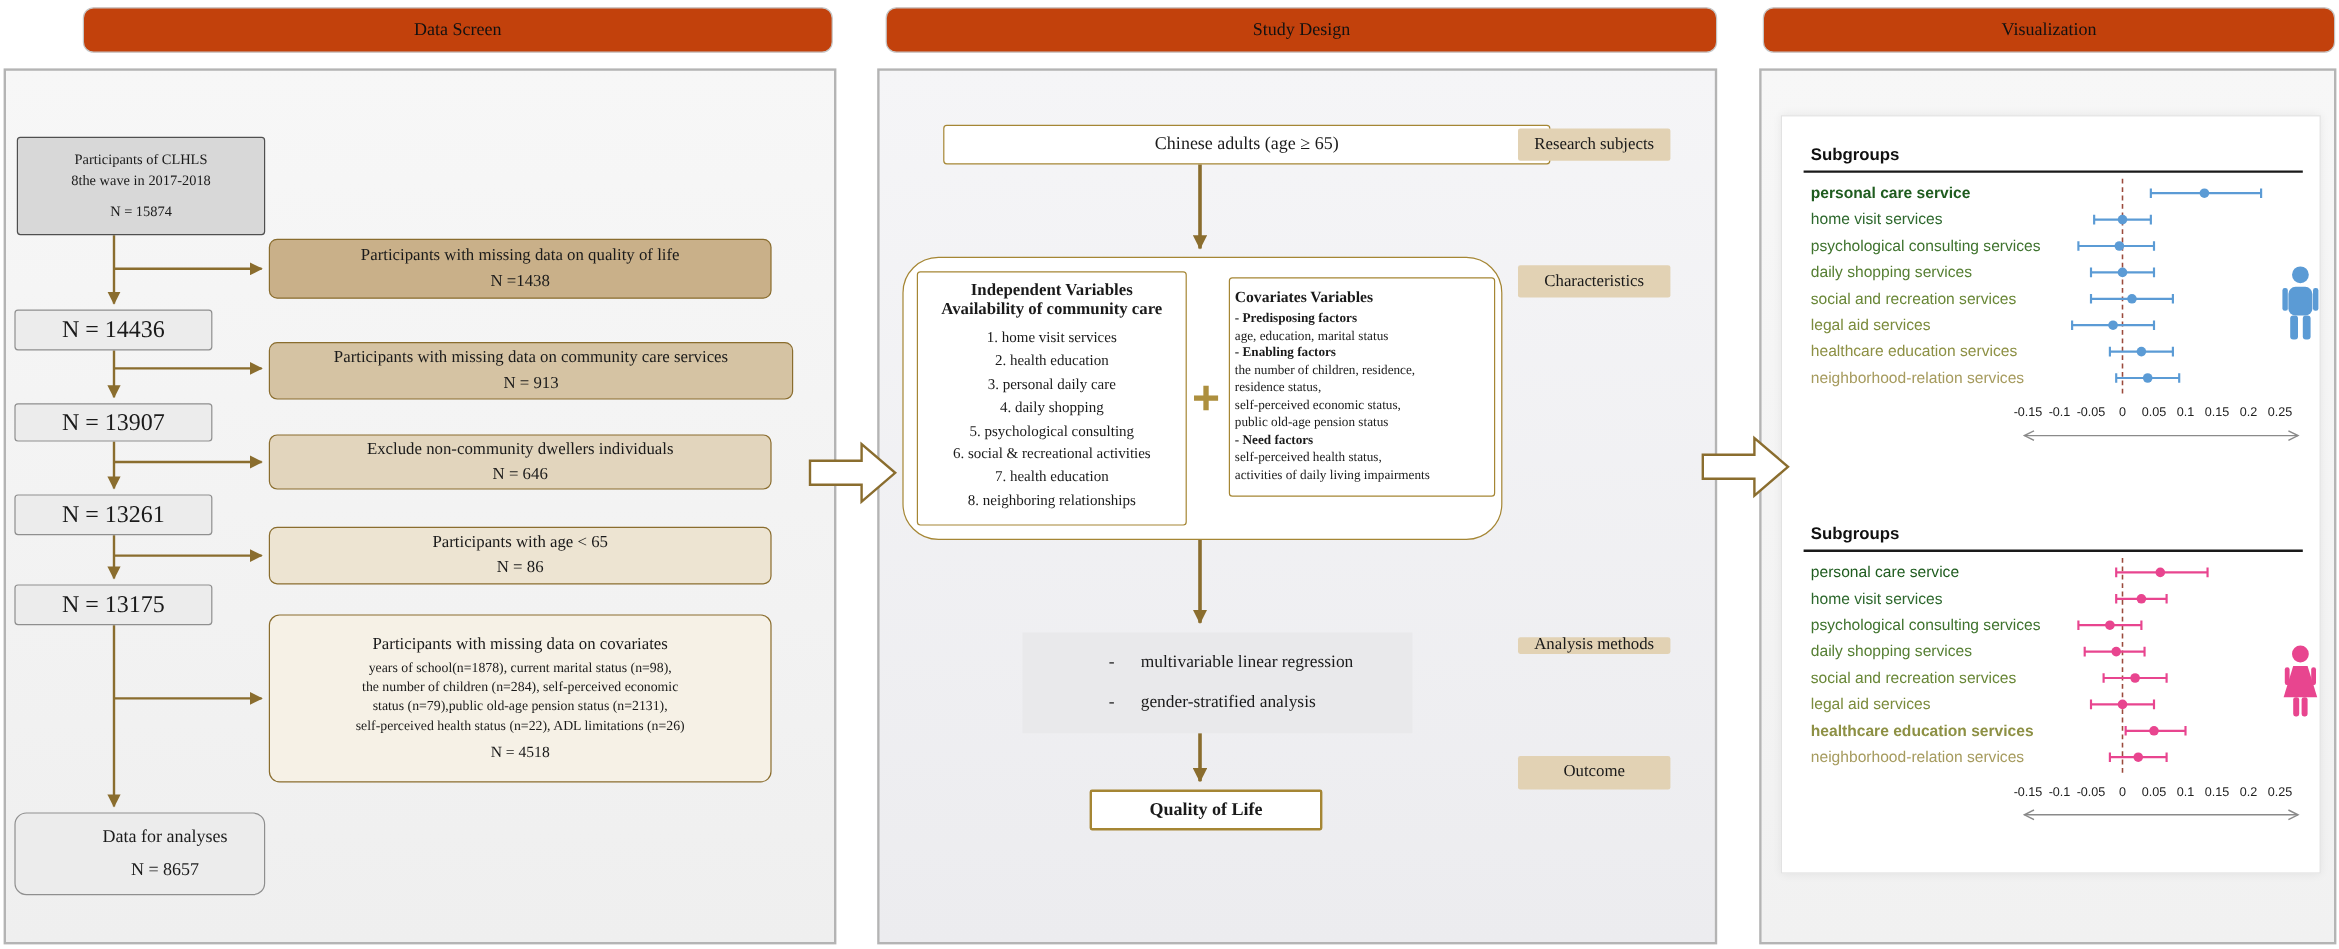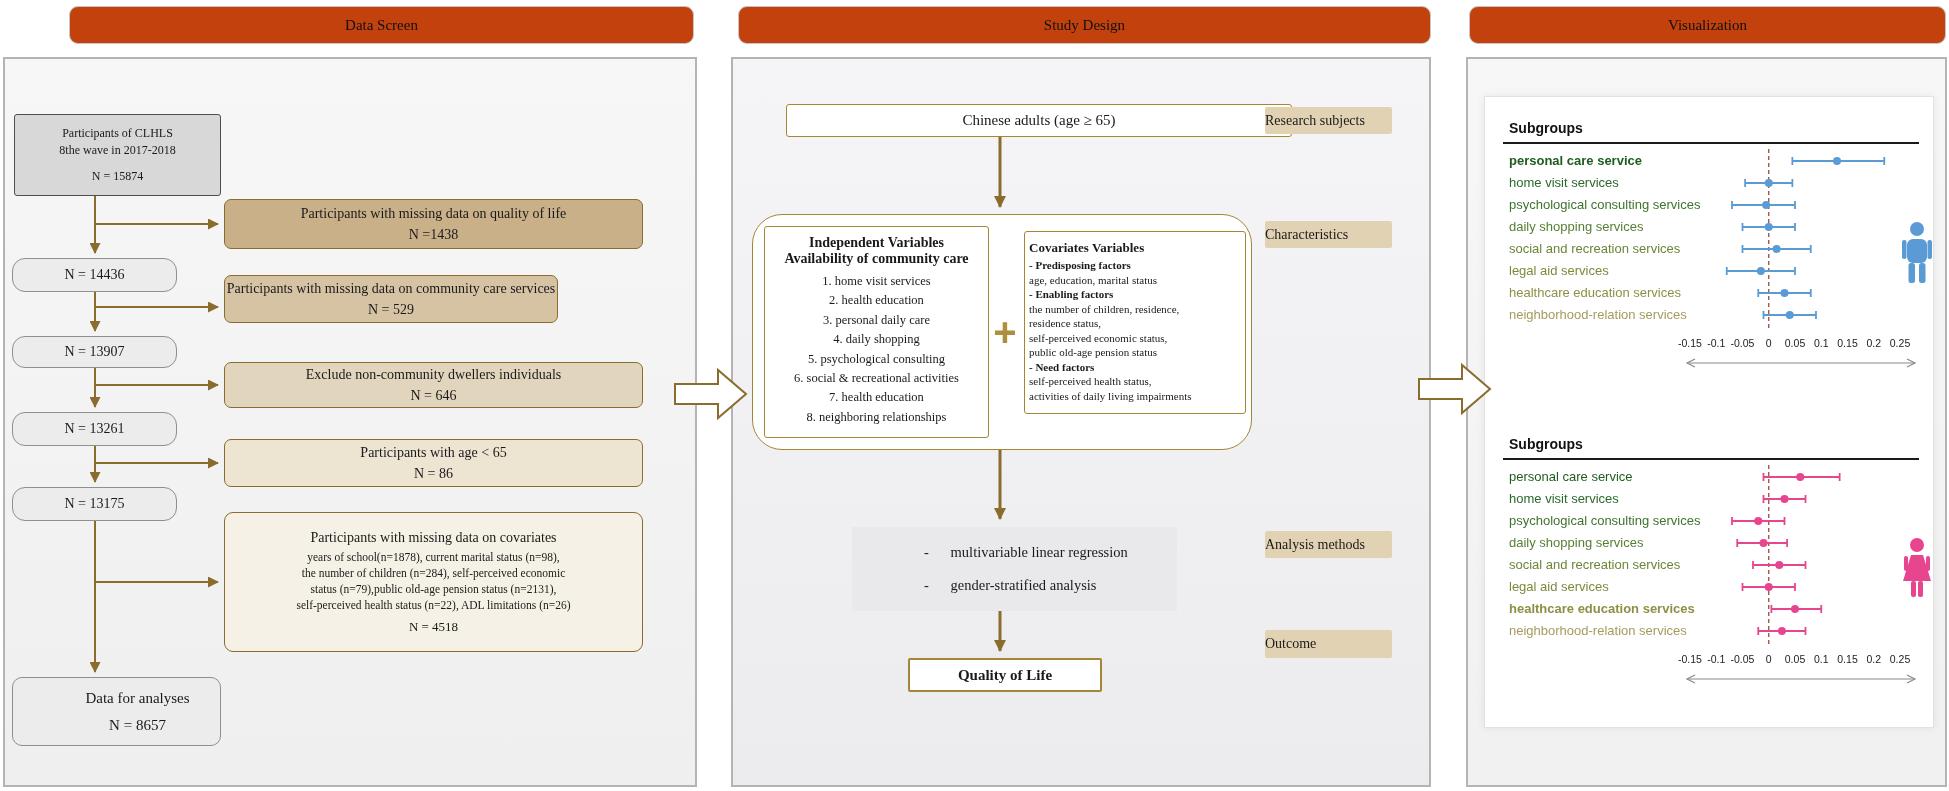--- a/index.html
+++ b/index.html
@@ -5,26 +5,26 @@
   *{margin:0;padding:0;box-sizing:border-box;}
   html,body{background:#ffffff;}
   .canvas{position:relative;width:1949px;height:791px;background:#fff;
           font-family:"Liberation Serif","DejaVu Serif",serif;color:#1a1a1a;overflow:hidden;}
   .pill{position:absolute;top:6px;height:38px;border:1px solid #c6c6c6;border-radius:9px;background:#c2410c;
         display:flex;align-items:center;justify-content:center;font-size:15px;color:#111;}
   .panel{position:absolute;top:57px;height:730px;border:2px solid #b4b4b4;}
   .abs{position:absolute;}
   .cbox{display:flex;flex-direction:column;align-items:center;justify-content:center;text-align:center;}
   .start-box{background:#d8d8d8;border:1.5px solid #4f4f4f;border-radius:3px;font-size:12px;line-height:1.45;}
-  .n-box{background:#ececec;border:1px solid #8f8f8f;border-radius:13px;font-size:14px;}
+  .n-box{background:#ececec;border:1px solid #8f8f8f;border-radius:3px;font-size:20px;}
   .final-box{background:#ececec;border:1px solid #8f8f8f;border-radius:10px;font-size:15px;gap:10px;padding-left:42px;}
   .excl{border:1.5px solid #8a6d2e;border-radius:7px;font-size:14px;line-height:1.5;}
   .cov-details{font-size:11.5px;line-height:1.38;margin-top:2px;}
   .gold-border{border:1.5px solid #a58634;background:#fff;}
-  .side-label{background:#e2d2b4;font-size:14px;display:flex;align-items:center;justify-content:flex-start;border-radius:2px;}
+  .side-label{background:#e2d2b4;font-size:14px;display:flex;align-items:center;justify-content:center;border-radius:2px;}
   .analysis-box{background:#e9e9eb;font-size:14.5px;display:flex;flex-direction:column;justify-content:center;gap:16px;padding-left:72px;}
   .analysis-line{white-space:pre;}
   .plus-sign{color:#ad8f3e;font-size:40px;font-weight:bold;display:flex;align-items:center;justify-content:center;
              font-family:"Liberation Sans","DejaVu Sans",sans-serif;}
   .viz-card{position:absolute;background:#fff;border:1px solid #e2e2e2;box-shadow:0 0 8px rgba(0,0,0,0.07);}
   .plot{position:absolute;left:0;width:450px;height:300px;}
   svg.overlay{position:absolute;left:0;top:0;pointer-events:none;}
   .interpanel-arrows{position:absolute;left:0;top:0;pointer-events:none;z-index:5;}
 </style>
 </head>
@@ -79,23 +79,23 @@
       <div>N = 13261</div>
     </div>
     <div class="abs cbox n-box" style="left:7px;top:428px;width:165px;height:34px;">
       <div>N = 13175</div>
     </div>
 
     <div class="abs cbox excl" style="left:219px;top:140px;width:419px;height:50px;background:#c9b089;">
       <div>Participants  with missing data on quality of life</div>
       <div>N =1438</div>
     </div>
-    <div class="abs cbox excl" style="left:219px;top:216px;width:334px;height:48px;background:#d5c3a3;">
+    <div class="abs cbox excl" style="left:219px;top:226px;width:437px;height:48px;background:#d5c3a3;">
       <div>Participants  with missing data on community care services</div>
-      <div>N = 529</div>
+      <div>N = 913</div>
     </div>
     <div class="abs cbox excl" style="left:219px;top:303px;width:419px;height:46px;background:#e2d5bd;">
       <div>Exclude non-community dwellers individuals</div>
       <div>N = 646</div>
     </div>
     <div class="abs cbox excl" style="left:219px;top:380px;width:419px;height:48px;background:#ede4d2;">
       <div>Participants with age &lt; 65</div>
       <div>N = 86</div>
     </div>
     <div class="abs cbox excl" style="left:219px;top:453px;width:419px;height:140px;background:#f6f1e6;border-radius:9px;">
@@ -132,21 +132,21 @@
     <div class="abs cbox gold-border" style="left:13px;top:45px;width:506px;height:33px;font-size:15px;border-radius:3px;margin-left:40px;">
       <div>Chinese adults (age ≥ 65)</div>
     </div>
 
     <div class="abs side-label" style="left:532px;top:48px;width:127px;height:27px;">
       <span>Research subjects</span>
     </div>
     <div class="abs side-label" style="left:532px;top:162px;width:127px;height:27px;">
       <span>Characteristics</span>
     </div>
-    <div class="abs side-label" style="left:532px;top:472px;width:127px;height:27px;">
+    <div class="abs side-label" style="left:532px;top:472px;width:127px;height:14px;">
       <span>Analysis methods</span>
     </div>
     <div class="abs side-label" style="left:532px;top:571px;width:127px;height:28px;">
       <span>Outcome</span>
     </div>
 
     <div class="abs gold-border" style="left:19px;top:155px;width:500px;height:236px;border-radius:30px;"></div>
 
     <div class="abs gold-border" style="left:31px;top:167px;width:225px;height:212px;border-width:1px;text-align:center;padding-top:8px;border-radius:3px;">
       <div style="font-weight:bold;font-size:14px;">Independent Variables</div>

